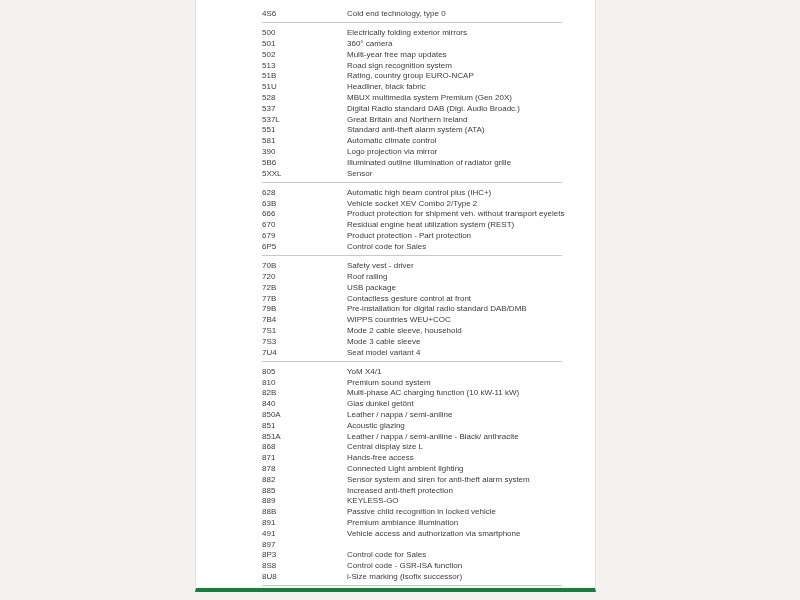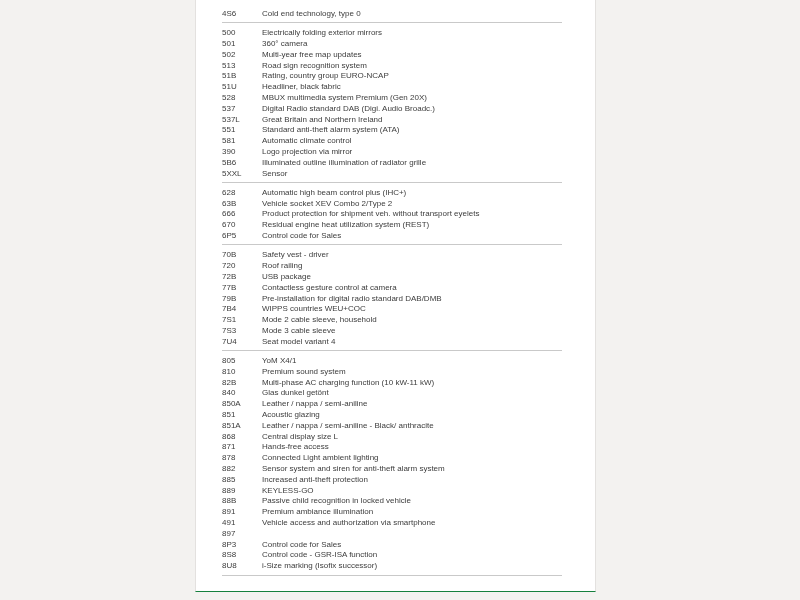--- a/index.html
+++ b/index.html
@@ -19,41 +19,43 @@
   }
   .card {
     position: absolute;
     left: 195px;
     top: 0;
     width: 401px;
     height: 592px;
     background: #ffffff;
     border-left: 1px solid #e3e1df;
     border-right: 1px solid #e3e1df;
-    border-bottom: 1px solid #15803d;
+    border-bottom: 4px solid #15803d;
     box-sizing: border-box;
     overflow: hidden;
+    padding-left: 40px;
   }
   .list {
     padding: 8px 33px 0 26px;
   }
   .row {
     display: flex;
     align-items: center;
     height: 10.8px;
     font-size: 8px;
     color: #3c3c3c;
     white-space: nowrap;
   }
   .code {
     width: 40px;
     flex: 0 0 40px;
   }
   .desc {
     flex: 1 1 auto;
+    margin-left: 45px;
   }
   .sep {
     border-top: 1px solid #c9c9c9;
     height: 0;
     margin: 3.5px 0 4px 0;
   }
 </style>
 </head>
 <body>
 
@@ -132,39 +134,43 @@
         </div>
         <div class="row">
           <span class="code">666</span>
           <span class="desc">Product protection for shipment veh. without transport eyelets</span>
         </div>
         <div class="row">
           <span class="code">670</span>
           <span class="desc">Residual engine heat utilization system (REST)</span>
         </div>
         <div class="row">
+          <span class="code">679</span>
+          <span class="desc">Product protection - Part protection</span>
+        </div>
+        <div class="row">
           <span class="code">6P5</span>
           <span class="desc">Control code for Sales</span>
         </div>
         <div class="sep" style="border-top-color: rgb(201, 201, 201);"></div>
         <div class="row">
           <span class="code">70B</span>
           <span class="desc">Safety vest - driver</span>
         </div>
         <div class="row">
           <span class="code">720</span>
           <span class="desc">Roof railing</span>
         </div>
         <div class="row">
           <span class="code">72B</span>
           <span class="desc">USB package</span>
         </div>
         <div class="row">
           <span class="code">77B</span>
-          <span class="desc">Contactless gesture control at camera</span>
+          <span class="desc">Contactless gesture control at front</span>
         </div>
         <div class="row">
           <span class="code">79B</span>
           <span class="desc">Pre-installation for digital radio standard DAB/DMB</span>
         </div>
         <div class="row">
           <span class="code">7B4</span>
           <span class="desc">WIPPS countries WEU+COC</span>
         </div>
         <div class="row">

